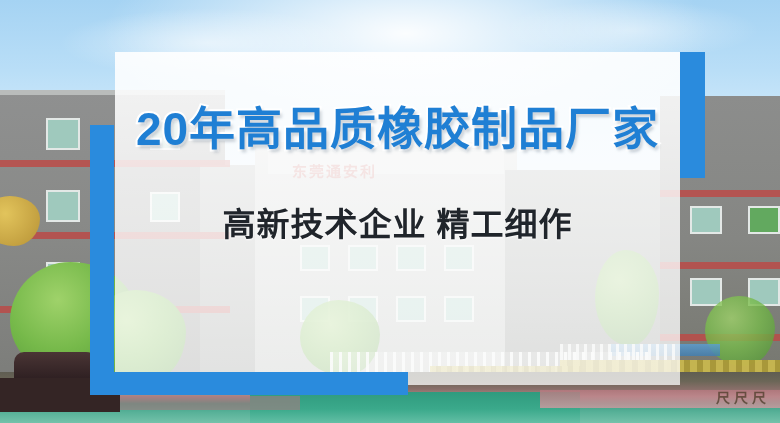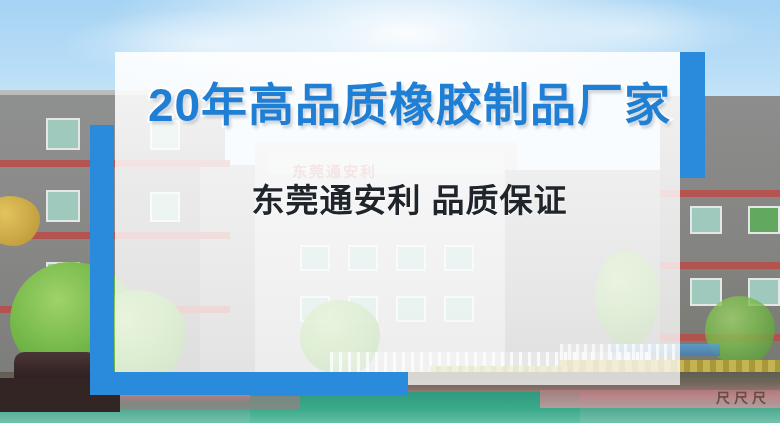--- a/index.html
+++ b/index.html
@@ -173,21 +173,21 @@
   }
 
   
   .bar { position:absolute; background:#2a8bdd; }
   .bar-left   { left:90px;  top:125px; width:24px;  height:270px; }
   .bar-right  { left:680px; top:52px;  width:25px;  height:126px; }
   .bar-bottom { left:90px;  top:372px; width:318px; height:23px; }
 
   
   .content {
-    position:absolute; left:115px; top:36px; width:593px; height:333px;margin-left:12px;
+    position:absolute; left:115px; top:60px; width:593px; height:333px;
   }
 
   .headline {
     position:absolute; left:0; top:46px; width:565px;
     text-align:center;
     font-size:46px; font-weight:700; line-height:1;
     letter-spacing:1px;
     color:#1f7fd4;
     -webkit-text-stroke:4px #ffffff;
     paint-order:stroke fill;
@@ -293,17 +293,17 @@
 
   <div class="panel"></div>
 
   <div class="bar bar-left"></div>
   <div class="bar bar-right"></div>
   <div class="bar bar-bottom"></div>
 
   <div class="content">
     <div class="headline">20年高品质橡胶制品厂家</div>
 
-    <div class="subline">东莞通安利  品质保证</div>
+    <div class="subline">高新技术企业  精工细作</div>
 
   </div>
 
 </div>
 
 </body></html>

